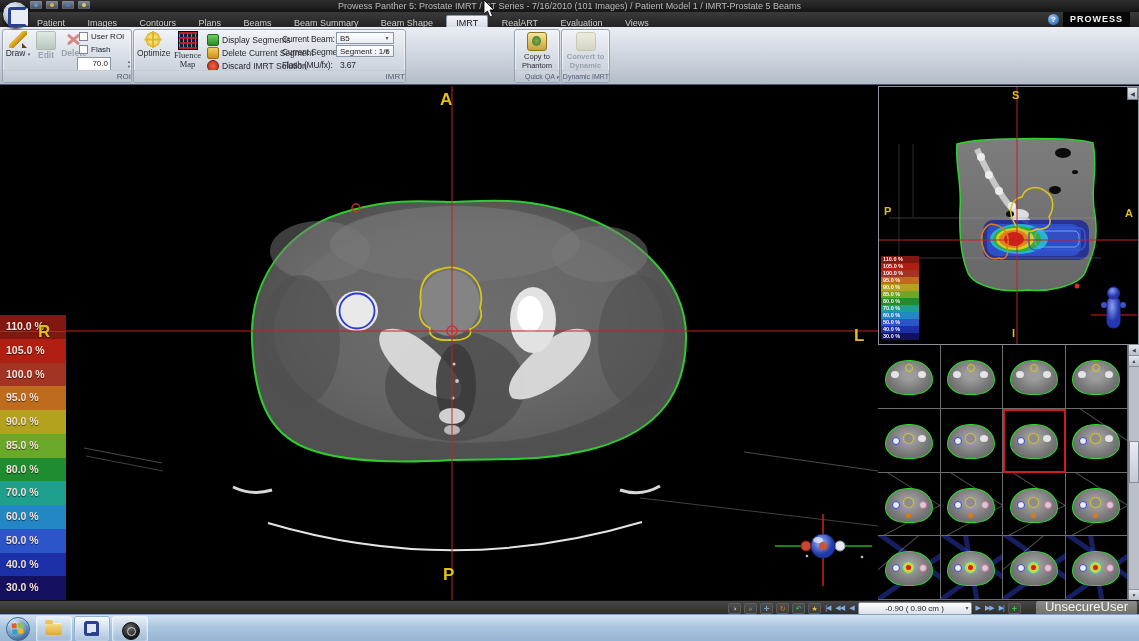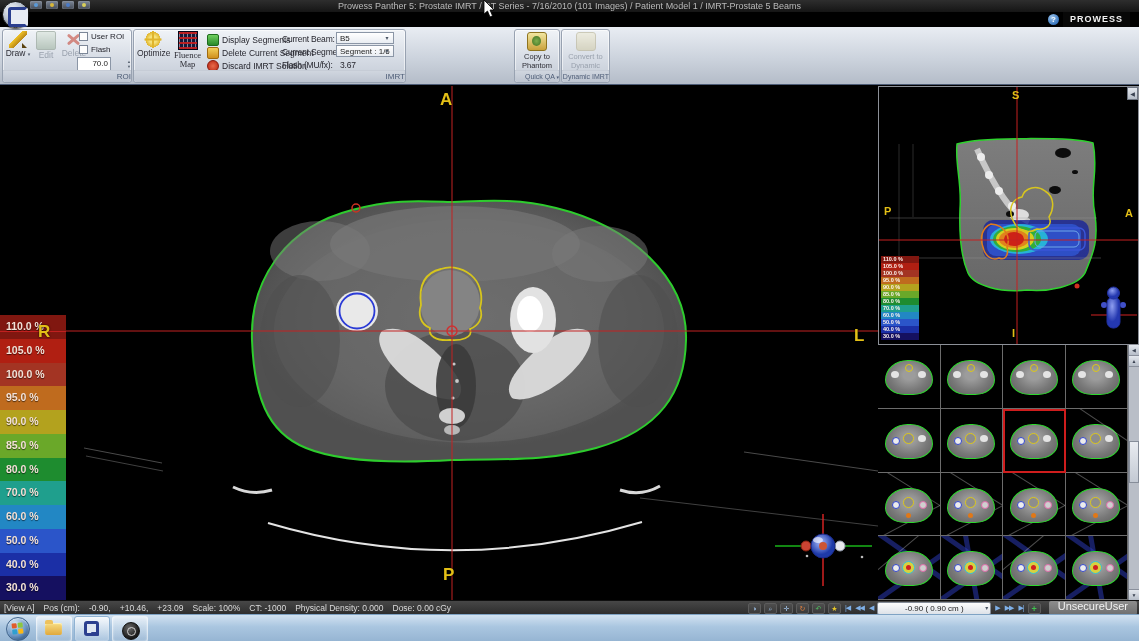--- a/index.html
+++ b/index.html
@@ -34,21 +34,21 @@
 
   
   .ribbon{left:0;top:27px;width:1139px;height:58px;box-sizing:border-box;
           background:linear-gradient(#e9edf3,#ccd3dd 55%,#b4bcc8);border-bottom:1px solid #4d5c76;}
   .group{position:absolute;top:2px;height:52px;border:1px solid #98a2b1;border-radius:3px;
          background:linear-gradient(#f0f3f7,#d4dae3 60%,#c3cad5);box-shadow:inset 0 0 0 1px rgba(255,255,255,.55);}
   .glabel{position:absolute;left:0;right:0;bottom:0;height:11px;font-size:8px;color:#4d5c76;
           text-align:right;line-height:11px;background:linear-gradient(#d0d6df,#bdc4d0);
           border-radius:0 0 3px 3px;border-top:1px solid #c6ccd6;white-space:nowrap;overflow:hidden;}
   .bigbtn{position:absolute;text-align:center;font-size:8.5px;color:#2c2c34;line-height:9px;}
-  .bigbtn.dis{color:#9aa2ae;}
+  .bigbtn.dis{color:#9aa2ae;font-weight:bold;}
   .bigbtn .ic{display:block;width:18px;height:17px;margin:0 auto 1px;position:relative;}
   .srow{position:absolute;display:flex;align-items:center;gap:3px;font-size:8.5px;color:#26262e;white-space:nowrap;}
   .srow.dis{color:#9aa2ae;}
   .sic{width:10px;height:10px;border-radius:2px;flex:0 0 auto;}
   .cb{position:absolute;display:flex;align-items:center;gap:3px;font-size:8px;color:#26262e;}
   .cb i{width:7px;height:7px;background:#fdfdfd;border:1px solid #7c8798;}
   .spin{position:absolute;display:flex;align-items:center;gap:16px;}
   .spinbox{width:30px;height:12px;background:#fff;border:1px solid #8b96a6;font-size:8px;
            line-height:12px;text-align:right;padding-right:2px;color:#222;}
   .spinarr{display:flex;flex-direction:column;font-size:4px;line-height:5px;color:#55606e;}
@@ -127,21 +127,21 @@
   .statusbar{left:0;top:600px;width:1139px;height:14px;background:linear-gradient(#474747,#2e2e2e);
              border-top:1px solid #101010;box-sizing:border-box;color:#dcdcdc;font-size:8.5px;}
   .statleft{position:absolute;left:4px;top:0;height:14px;display:flex;align-items:center;gap:9px;white-space:nowrap;}
   .statright{position:absolute;right:2px;top:0;height:14px;display:flex;align-items:center;gap:3px;}
   .sbico{width:13px;height:11px;border:1px solid #5c5c5c;border-radius:2px;background:linear-gradient(#4e4e4e,#3a3a3a);
          text-align:center;font-size:7px;line-height:10px;box-sizing:border-box;position:relative;color:#9fc2e8;}
   .navg{font-size:7px;color:#7fb0e8;letter-spacing:-1px;border:none;background:none;width:auto;padding:0 1px;}
   .slicebox{position:relative;width:112px;height:11px;background:linear-gradient(#fdfdfd,#dde2e8);
             border:1px solid #858d99;border-radius:2px;color:#222;font-size:8px;line-height:11px;text-align:center;}
   .slicebox b{position:absolute;right:2px;top:0;font-size:6px;color:#4a5564;font-weight:normal;line-height:11px;}
-  .userbadge{margin-left:5px;height:14px;line-height:11px;padding:0 9px;font-size:11px;color:#f2f2f2;
+  .userbadge{margin-left:12px;height:14px;line-height:11px;padding:0 9px;font-size:13px;color:#f2f2f2;
              background:linear-gradient(#8d8d8d,#6e6e6e);border-radius:2px;}
 
   
   .taskbar{left:0;top:614px;width:1139px;height:27px;border-top:1px solid #7fa3c4;box-sizing:border-box;
            background:linear-gradient(#d2e2f1,#aac6e0 45%,#96b5d3);}
   .orb{position:absolute;left:6px;top:2px;width:22px;height:22px;border-radius:50%;
        background:radial-gradient(circle at 35% 28%,#d8eaf8,#6a94c2 55%,#2c527e 85%);
        border:1px solid #41658c;box-shadow:inset 0 1px 2px rgba(255,255,255,.7);}
   .winflag{position:absolute;left:5px;top:5px;width:11px;height:11px;display:grid;
            grid-template-columns:5px 5px;grid-template-rows:5px 5px;gap:1px;transform:rotate(-6deg);}
@@ -193,20 +193,33 @@
         <i style="background:#d8b83a;margin-top:-4px"></i>
       </span>
     <span>
         <i style="background:#4a7ac8"></i>
       </span>
     <span>
         <i style="background:#d8cf5a"></i>
       </span>
   </div>
 
+  <div class="abs tabrow">
+    <span class="tab">Patient</span>
+    <span class="tab">Images</span>
+    <span class="tab">Contours</span>
+    <span class="tab">Plans</span>
+    <span class="tab">Beams</span>
+    <span class="tab">Beam Summary</span>
+    <span class="tab">Beam Shape</span>
+    <span class="tab active">IMRT</span>
+    <span class="tab">RealART</span>
+    <span class="tab">Evaluation</span>
+    <span class="tab">Views</span>
+  </div>
   <div class="abs helpbtn">?</div>
   <div class="abs brand">PROWESS</div>
 
   <div class="abs ribbon">
 
     <div class="group" style="left:2px;width:128px;">
       <div class="bigbtn" style="left:2px;top:1px;width:26px;">
         <span class="ic ic-pencil"></span>
         <span>Draw</span>
         <span style="font-size:5px;color:#55606e;">▾</span>
@@ -604,31 +617,20 @@
     </div>
     <div class="tscroll">
       <div class="btn" style="top:0;">◀</div>
       <div class="btn" style="top:11px;">▲</div>
       <div class="tthumb"></div>
       <div class="btn" style="top:244px;border-top:1px solid #8a909c;border-bottom:none;">▼</div>
     </div>
   </div>
 
   <div class="abs statusbar">
-    <div class="statleft">
-      <span>[View A]</span>
-      <span>Pos (cm):</span>
-      <span>-0.90,</span>
-      <span>+10.46,</span>
-      <span>+23.09</span>
-      <span>Scale: 100%</span>
-      <span>CT: -1000</span>
-      <span>Physical Density: 0.000</span>
-      <span>Dose: 0.00 cGy</span>
-    </div>
     <div class="statright">
       <span class="sbico">◑</span>
       <span class="sbico">⌕</span>
       <span class="sbico">✛</span>
       <span class="sbico" style="color:#e08040;">↻</span>
       <span class="sbico" style="color:#4fc25f;">↶</span>
       <span class="sbico" style="color:#e8c828;">★</span>
       <span class="sbico navg">|◀</span>
       <span class="sbico navg">◀◀</span>
       <span class="sbico navg">◀</span>

